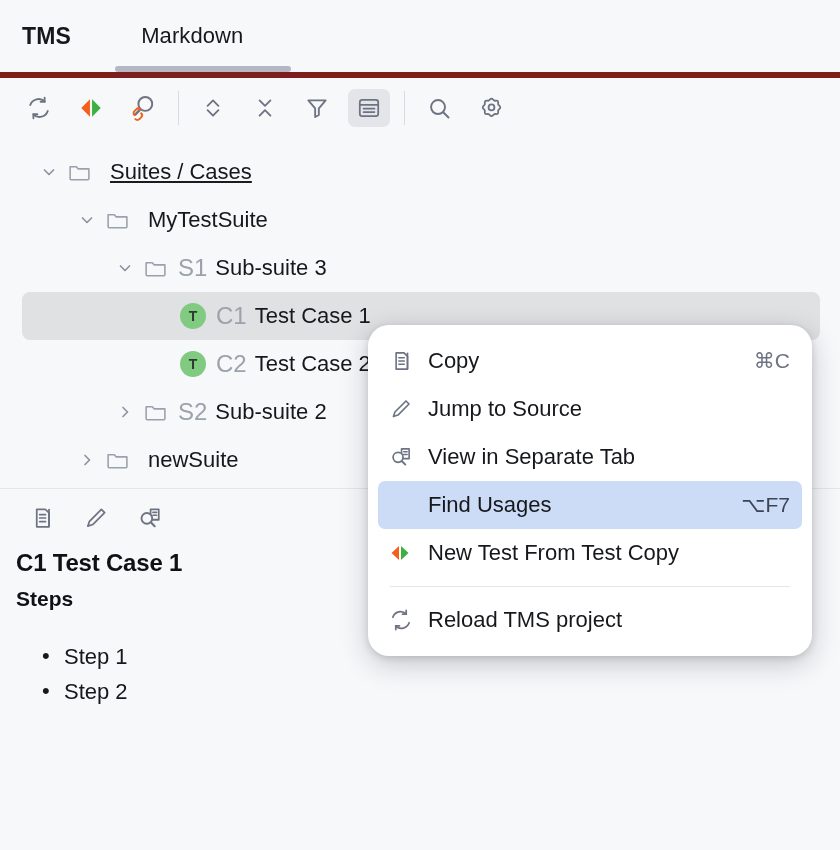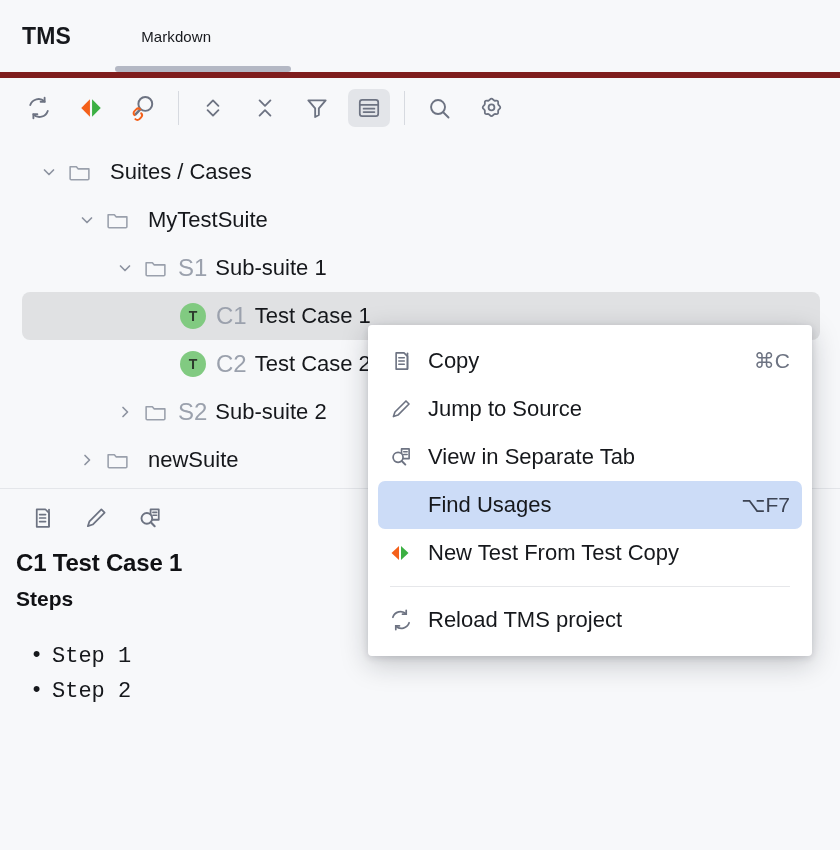--- a/index.html
+++ b/index.html
@@ -28,21 +28,21 @@
     box-sizing: border-box;
   }
   .panel-title {
     font-size: 23px;
     font-weight: bold;
     color: #16181c;
     margin-left: 22px;
     letter-spacing: 0.2px;
   }
   .tab {
-    font-size: 15px;
+    font-size: 22px;
     color: #16181c;
     margin-left: 62px;
     position: relative;
     padding: 0 8px;
     letter-spacing: 0.1px;
   }
   .tab-underline {
     position: absolute;
     left: 115px;
     bottom: 0px;
@@ -178,23 +178,22 @@
     letter-spacing: -0.2px;
   }
   .detail-h2 {
     font-size: 21px;
     font-weight: bold;
     color: #101114;
     margin: 0 0 28px 0;
   }
   .steps {
     list-style: none;
-    margin: 0;
+    margin: 12px;
     padding: 0 0 0 14px;
-    font-family: Liberation Mono, monospace;
   }
   .steps li {
     font-size: 22px;
     color: #16181c;
     line-height: 35px;
     position: relative;
     padding-left: 22px;
   }
   .steps li::before {
     content: "\2022";
@@ -203,21 +202,21 @@
     top: -1px;
     font-size: 22px;
   }
 
   
   .ctxmenu {
     position: absolute;
     left: 368px;
     top: 325px;
     width: 444px;
-    border-radius: 4px;
+    border-radius: 21px;
     background: #ffffff;
     padding: 12px 0 12px 0;
     box-sizing: border-box;
     box-shadow: 0 8px 28px rgba(20,24,34,0.22), 0 2px 7px rgba(20,24,34,0.14);
   }
   .mi {
     height: 48px;
     display: flex;
     align-items: center;
     margin: 0 10px;
@@ -353,21 +352,21 @@
         <path d="M12 3.2c1.1 0 1.6 1.4 2.6 1.8 1 .4 2.2-.4 3 .4s0 2 .4 3c.4 1 1.8 1.5 1.8 2.6s-1.4 1.6-1.8 2.6c-.4 1 .4 2.2-.4 3s-2 0-3 .4c-1 .4-1.5 1.8-2.6 1.8s-1.6-1.4-2.6-1.8c-1-.4-2.2.4-3-.4s0-2-.4-3c-.4-1-1.8-1.5-1.8-2.6s1.4-1.6 1.8-2.6c.4-1-.4-2.2.4-3s2 0 3-.4c1-.4 1.5-1.8 2.6-1.8z"></path>
         <circle cx="12" cy="11" r="2.6"></circle>
       </svg>
     </span>
   </div>
 
 </div>
 
 <div class="tree">
 
-  <div class="row" style="padding-left:12px;">
+  <div class="row" style="padding-left:12px;text-decoration:underline;">
     <div class="twisty">
       <svg width="20" height="20" viewBox="0 0 20 20" fill="none" stroke="#8d93a0" stroke-width="1.7" stroke-linecap="round" stroke-linejoin="round">
           <path d="M5.5 8l4.5 4.5L14.5 8"></path>
         </svg>
     </div>
     <div class="row-icon">
       <svg width="25" height="25" viewBox="0 0 24 24" fill="none" stroke="#9aa0ac" stroke-width="1.5" stroke-linejoin="round">
           <path d="M3 6.5h6l1.6 2H21v9.5a1 1 0 0 1-1 1H4a1 1 0 0 1-1-1z"></path>
         </svg>
     </div>
@@ -395,21 +394,21 @@
       <svg width="20" height="20" viewBox="0 0 20 20" fill="none" stroke="#8d93a0" stroke-width="1.7" stroke-linecap="round" stroke-linejoin="round">
           <path d="M5.5 8l4.5 4.5L14.5 8"></path>
         </svg>
     </div>
     <div class="row-icon">
       <svg width="25" height="25" viewBox="0 0 24 24" fill="none" stroke="#9aa0ac" stroke-width="1.5" stroke-linejoin="round">
           <path d="M3 6.5h6l1.6 2H21v9.5a1 1 0 0 1-1 1H4a1 1 0 0 1-1-1z"></path>
         </svg>
     </div>
     <span class="row-key">S1</span>
-    <span class="row-label">Sub-suite 1</span>
+    <span class="row-label">Sub-suite 3</span>
   </div>
 
   <div class="row selected" style="padding-left:126px;">
     <div class="twisty"></div>
     <div class="row-icon">
       <span class="badge">T</span>
     </div>
     <span class="row-key">C1</span>
     <span class="row-label">Test Case 1</span>
   </div>

